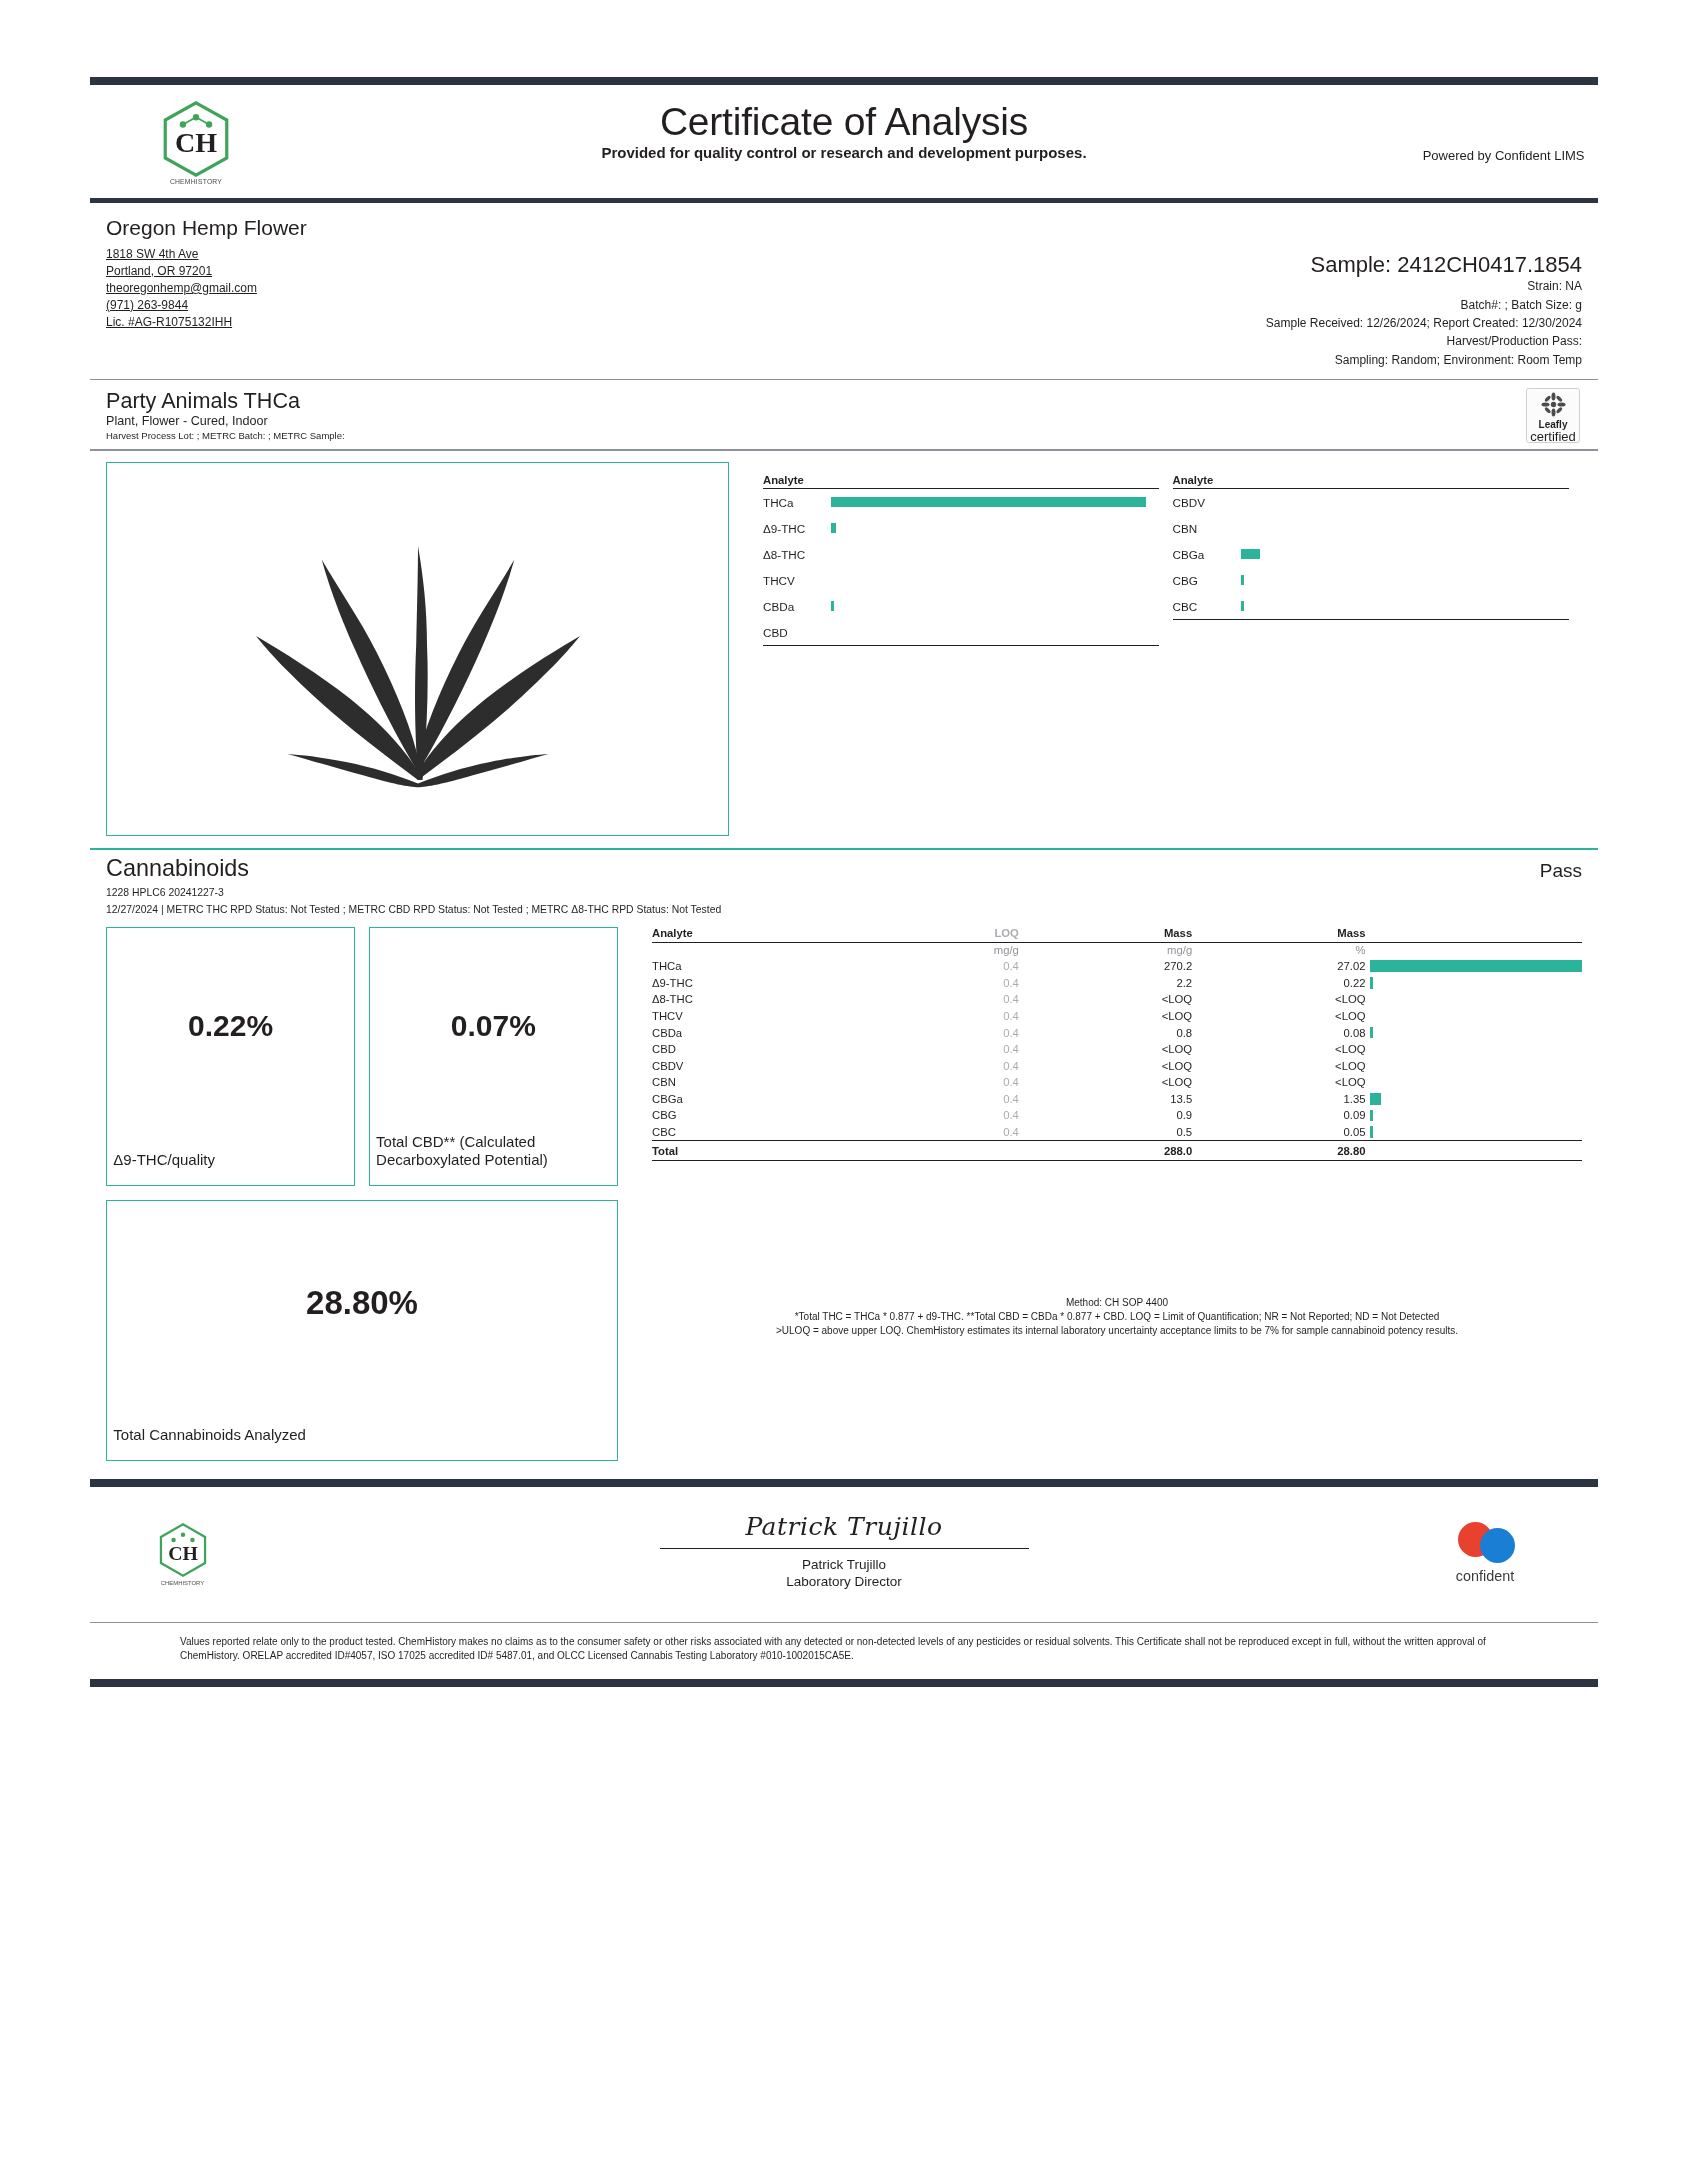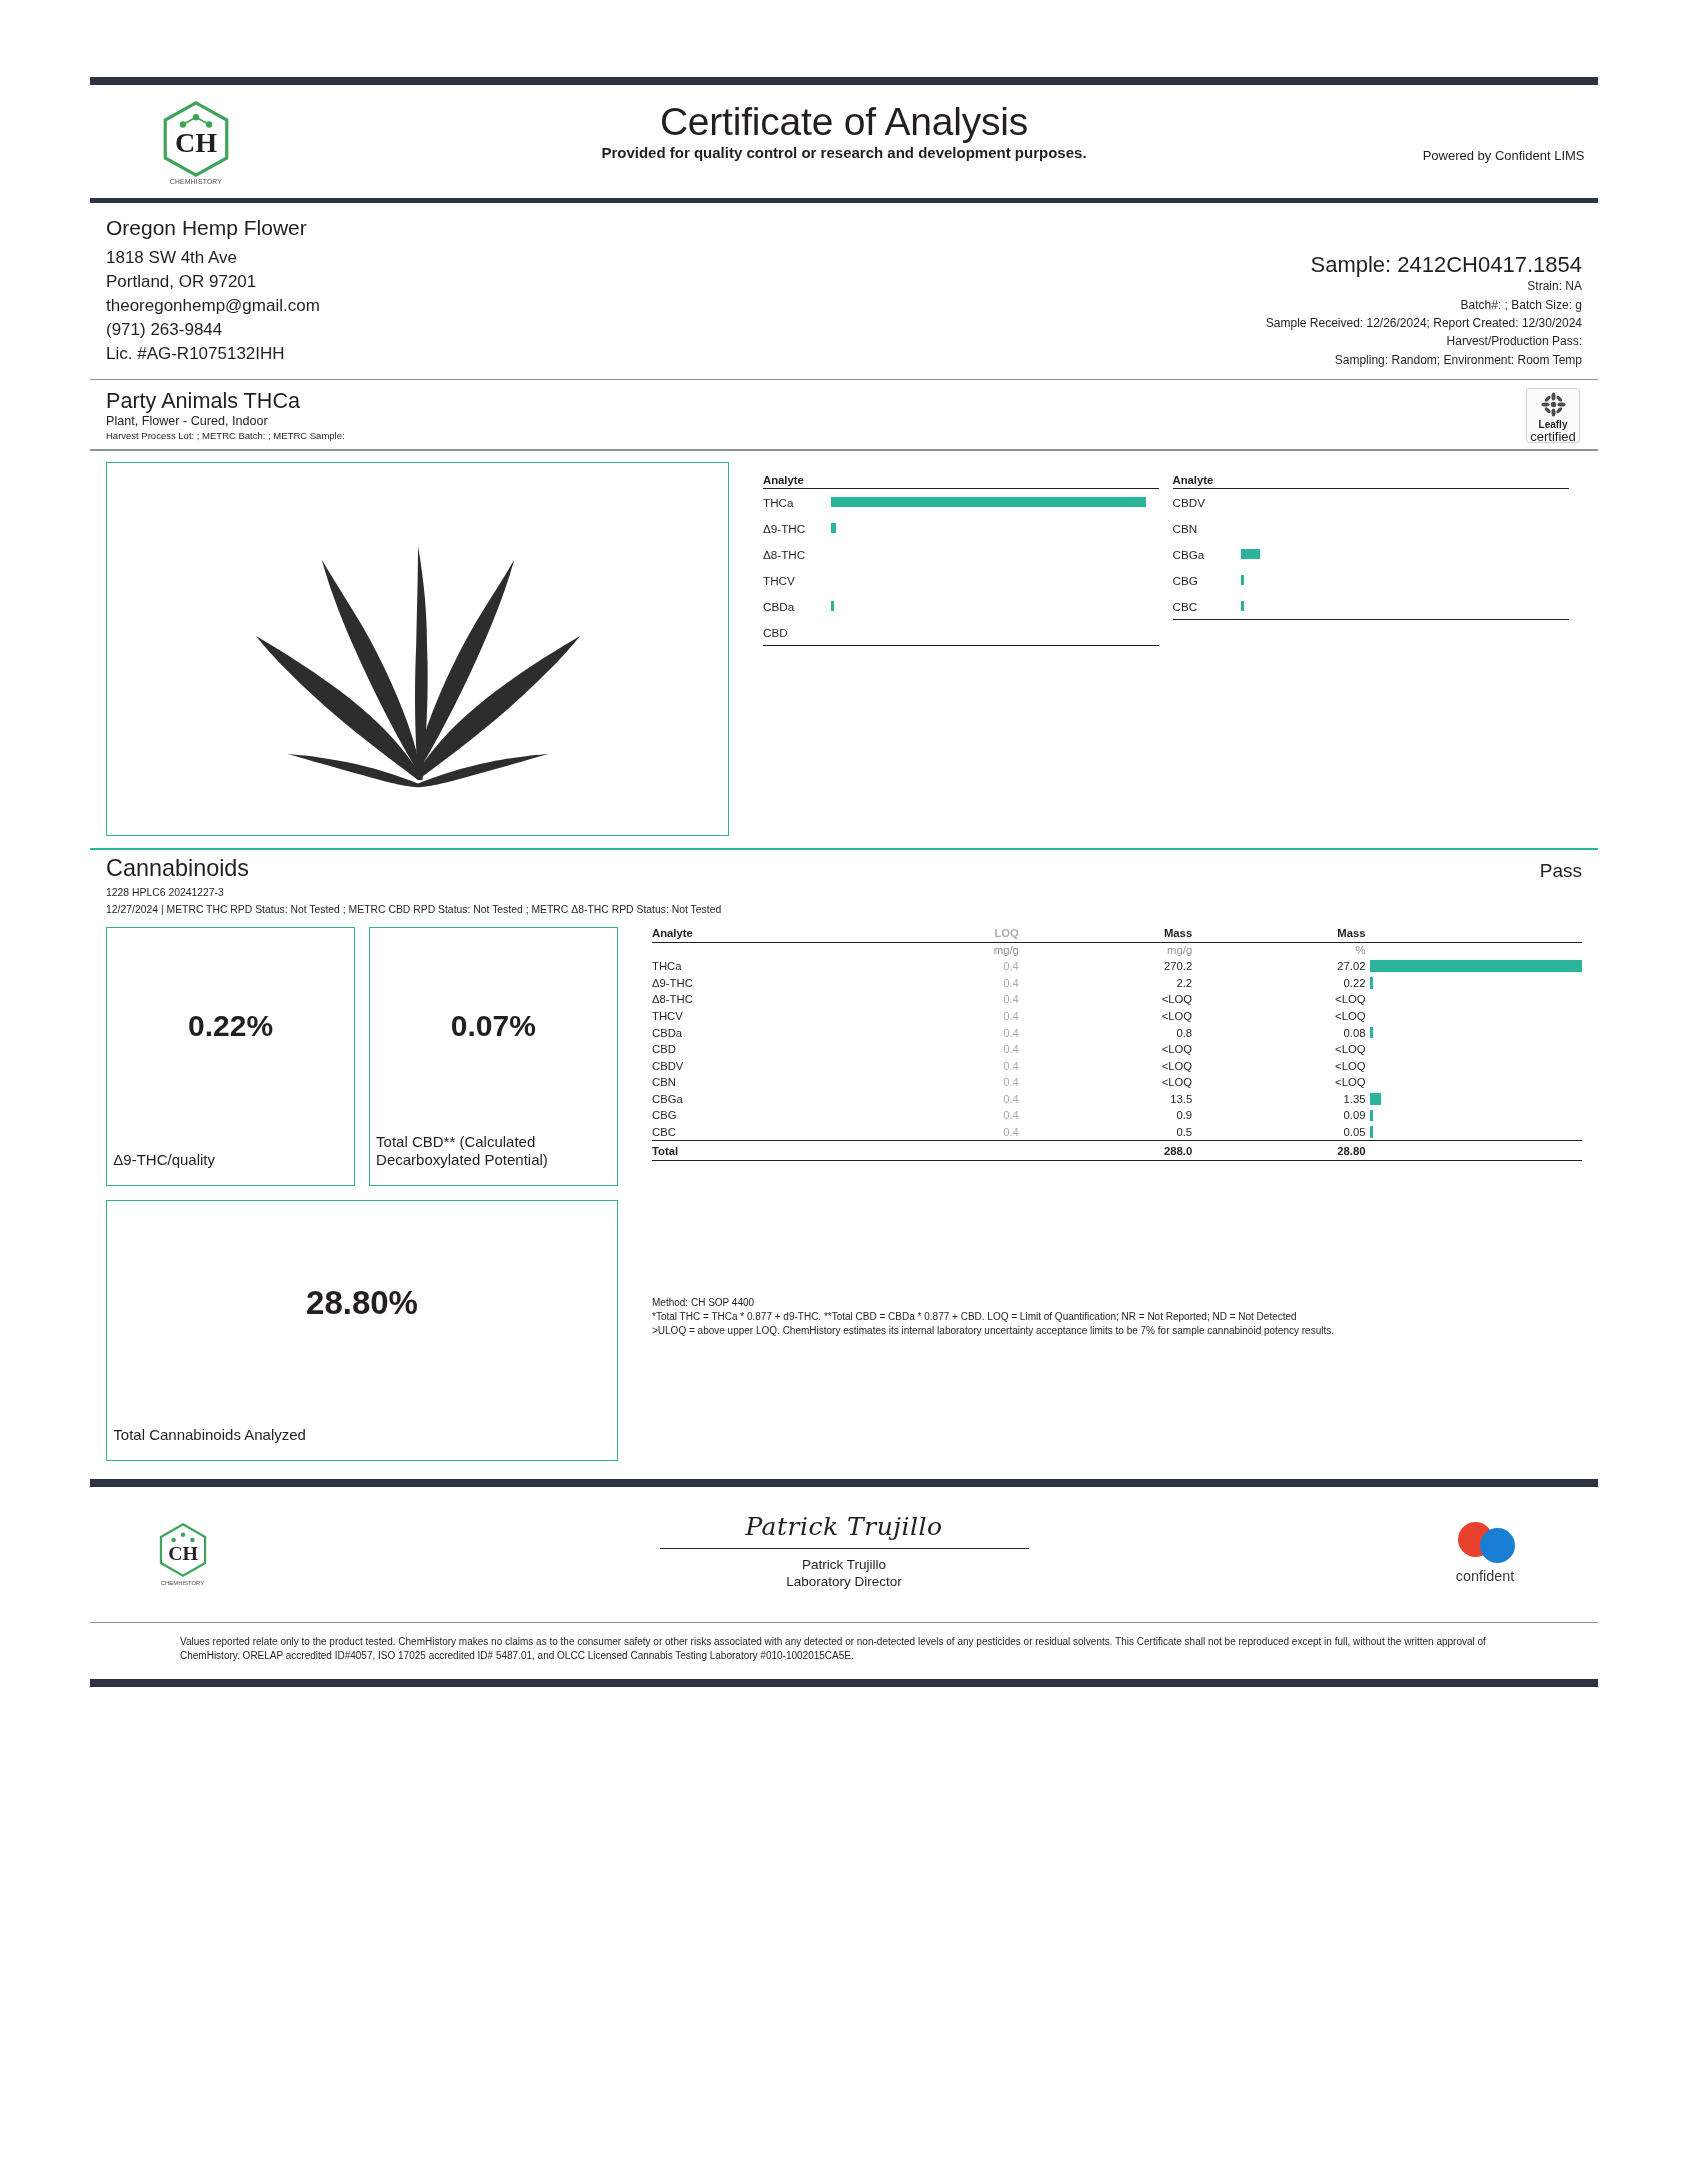--- a/index.html
+++ b/index.html
@@ -102,22 +102,23 @@
     padding: 12.6px 16px 10.8px 16px;
     min-height: 176px;
     box-sizing: border-box;
   }
   .company-name {
     font-size: 21px;
     font-weight: 400;
     margin-bottom: 6.3px;
   }
   .company-line {
-    font-size: 17px;
+    font-size: 12px;
     line-height: 1.42;
+    text-decoration: underline;
   }
   .sample-block {
     position: absolute;
     right: 16px;
     top: 12.6px;
     text-align: right;
   }
   .sample-title {
     font-size: 22px;
     font-weight: 400;
@@ -299,20 +300,21 @@
     border-top: 0.9px solid #231f20;
     border-bottom: 0.9px solid #231f20;
     font-weight: 700;
     padding-top: 3.2px;
     padding-bottom: 3.2px;
   }
   .method {
     margin-top: 135px;
     font-size: 10px;
     line-height: 1.4;
+    text-align: center;
   }
 
   
   .sigband {
     position: relative;
     height: 135px;
     padding: 0 16px;
   }
   .ch-small {
     position: absolute;

